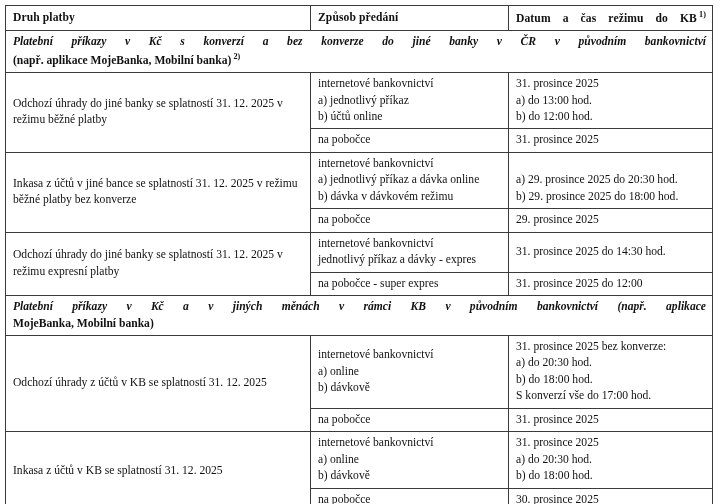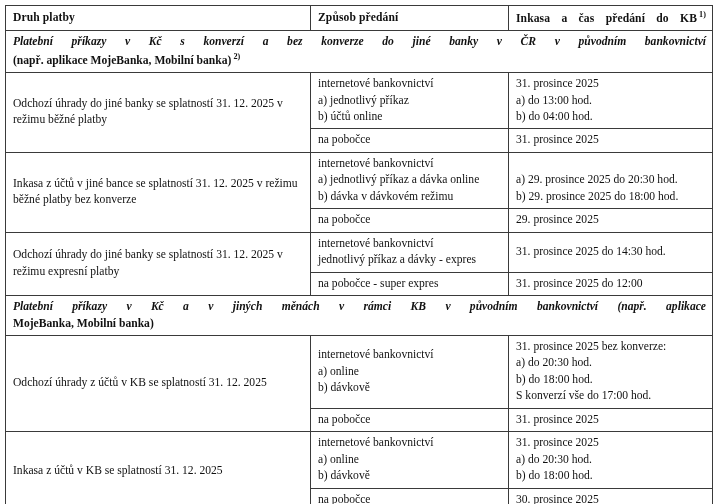--- a/index.html
+++ b/index.html
@@ -98,21 +98,21 @@
     <tbody>
 
       <tr>
         <td class="hdr" rowspan="1">
           <span>Druh platby</span>
         </td>
         <td class="hdr">
           <span>Způsob předání</span>
         </td>
         <td class="hdr justify">
-          <span>Inkasa a čas předání do KB</span><sup class="fn">1)</sup>
+          <span>Datum a čas režimu do KB</span><sup class="fn">1)</sup>
         </td>
       </tr>
 
       <tr>
         <td class="section" colspan="3">
           <span class="ln1">Platební příkazy v Kč s konverzí a bez konverze do jiné banky v ČR v původním bankovnictví</span>
           <span class="ln2"><span>(např. aplikace MojeBanka, Mobilní banka)</span><sup class="fn">2)</sup></span>
         </td>
       </tr>
 
@@ -122,21 +122,21 @@
           <span class="ln">v režimu běžné platby</span>
         </td>
         <td class="cell">
           <span class="ln">internetové bankovnictví</span>
           <span class="ln">a) jednotlivý příkaz</span>
           <span class="ln">b) účtů online</span>
         </td>
         <td class="cell">
           <span class="ln">31. prosince 2025</span>
           <span class="ln">a) do 13:00 hod.</span>
-          <span class="ln">b) do 04:00 hod.</span>
+          <span class="ln">b) do 12:00 hod.</span>
         </td>
       </tr>
       <tr>
         <td class="cell">
           <span class="ln">na pobočce</span>
         </td>
         <td class="cell">
           <span class="ln">31. prosince 2025</span>
         </td>
       </tr>

